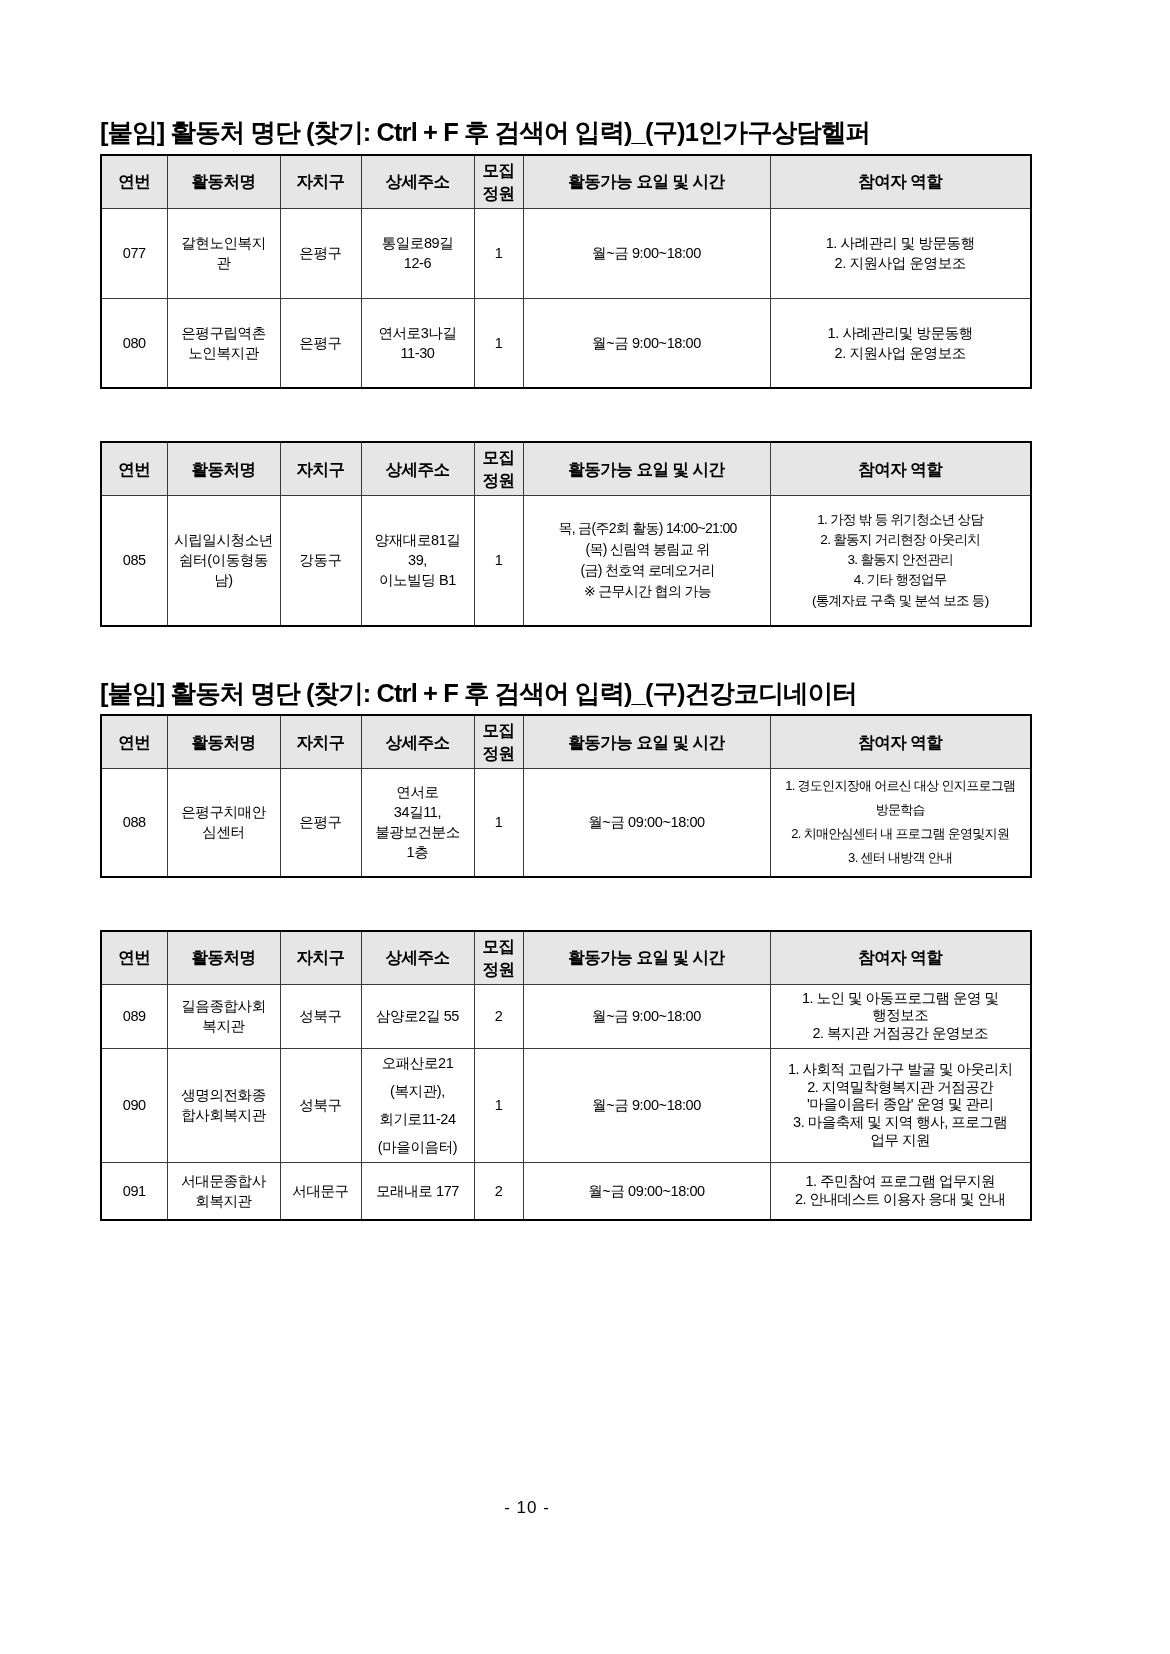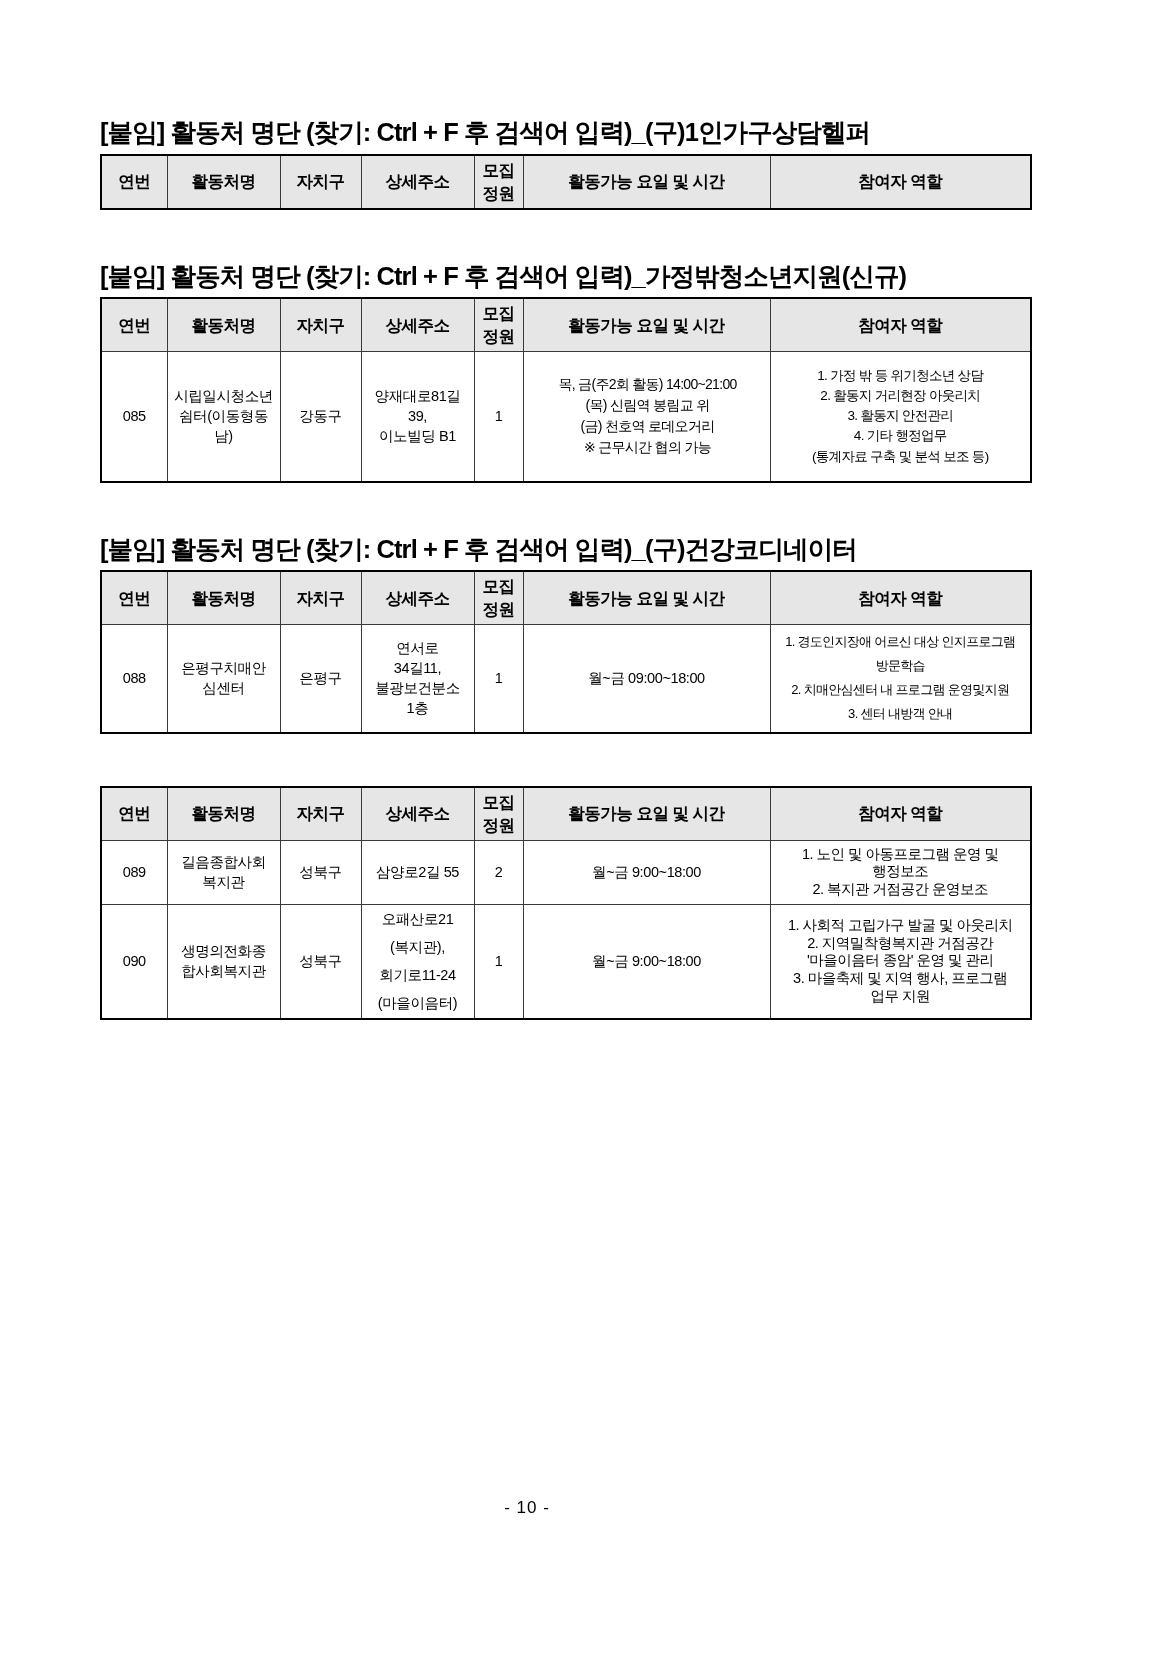--- a/index.html
+++ b/index.html
@@ -124,26 +124,49 @@
           <th>활동처명</th>
           <th>자치구</th>
           <th>상세주소</th>
           <th class="h-quota multiline">모집
 정원</th>
           <th>활동가능 요일 및 시간</th>
           <th>참여자 역할</th>
         </tr>
       </thead>
       <tbody>
+        <tr style="height:90px">
+          <td class="cell-no">077</td>
+          <td class="cell-name multiline">갈현노인복지
+관</td>
+          <td class="cell-gu">은평구</td>
+          <td class="cell-addr multiline">통일로89길
+12-6</td>
+          <td class="cell-quota">1</td>
+          <td class="cell-time">월~금 9:00~18:00</td>
+          <td class="cell-role multiline">1. 사례관리 및 방문동행
+2. 지원사업 운영보조</td>
+        </tr>
+        <tr style="height:90px">
+          <td class="cell-no">080</td>
+          <td class="cell-name multiline">은평구립역촌
+노인복지관</td>
+          <td class="cell-gu">은평구</td>
+          <td class="cell-addr multiline">연서로3나길
+11-30</td>
+          <td class="cell-quota">1</td>
+          <td class="cell-time">월~금 9:00~18:00</td>
+          <td class="cell-role multiline">1. 사례관리및 방문동행
+2. 지원사업 운영보조</td>
+        </tr>
       </tbody>
     </table>
   </div>
 
   <div class="section">
-    <h2 class="section-title">[붙임] 활동처 명단 (찾기: Ctrl + F 후 검색어 입력)_가정밖청소년지원(신규)</h2>
     <table class="act-table">
       <colgroup>
         <col class="c-no">
           <col class="c-name">
           <col class="c-gu">
           <col class="c-addr">
           <col class="c-quota">
           <col class="c-time">
           <col class="c-role">
       </colgroup>
@@ -275,19 +298,30 @@
 회기로11-24
 (마을이음터)</td>
           <td class="cell-quota">1</td>
           <td class="cell-time">월~금 9:00~18:00</td>
           <td class="cell-role multiline dense">1. 사회적 고립가구 발굴 및 아웃리치
 2. 지역밀착형복지관 거점공간
 '마을이음터 종암' 운영 및 관리
 3. 마을축제 및 지역 행사, 프로그램
 업무 지원</td>
         </tr>
+        <tr style="height:58px">
+          <td class="cell-no">091</td>
+          <td class="cell-name multiline">서대문종합사
+회복지관</td>
+          <td class="cell-gu">서대문구</td>
+          <td class="cell-addr">모래내로 177</td>
+          <td class="cell-quota">2</td>
+          <td class="cell-time">월~금 09:00~18:00</td>
+          <td class="cell-role multiline dense">1. 주민참여 프로그램 업무지원
+2. 안내데스트 이용자 응대 및 안내</td>
+        </tr>
       </tbody>
     </table>
   </div>
 
   <div class="page-footer">- 10 -</div>
 
 </div>
 
 </body></html>

